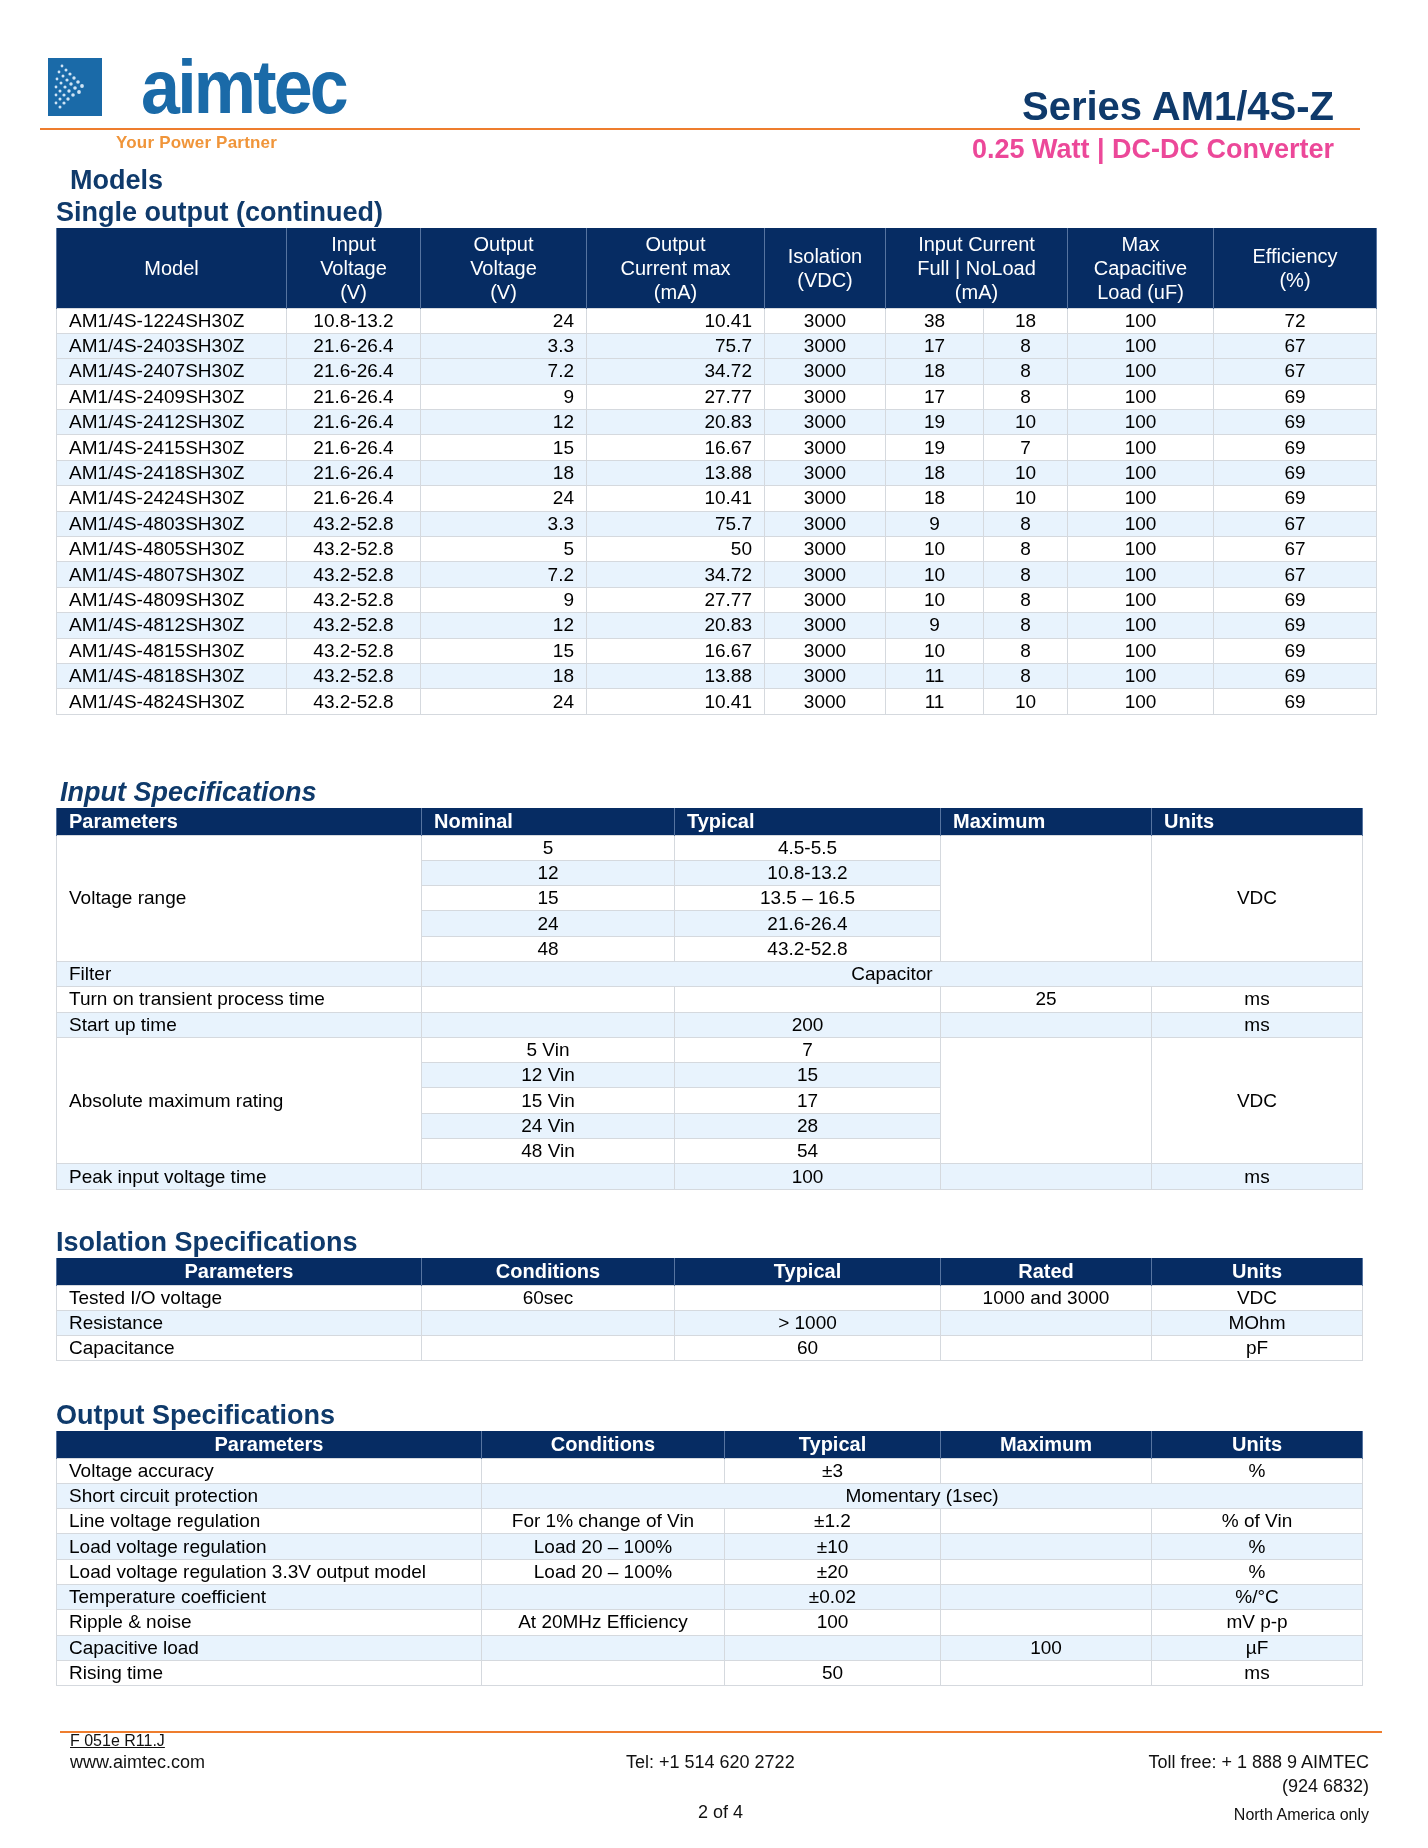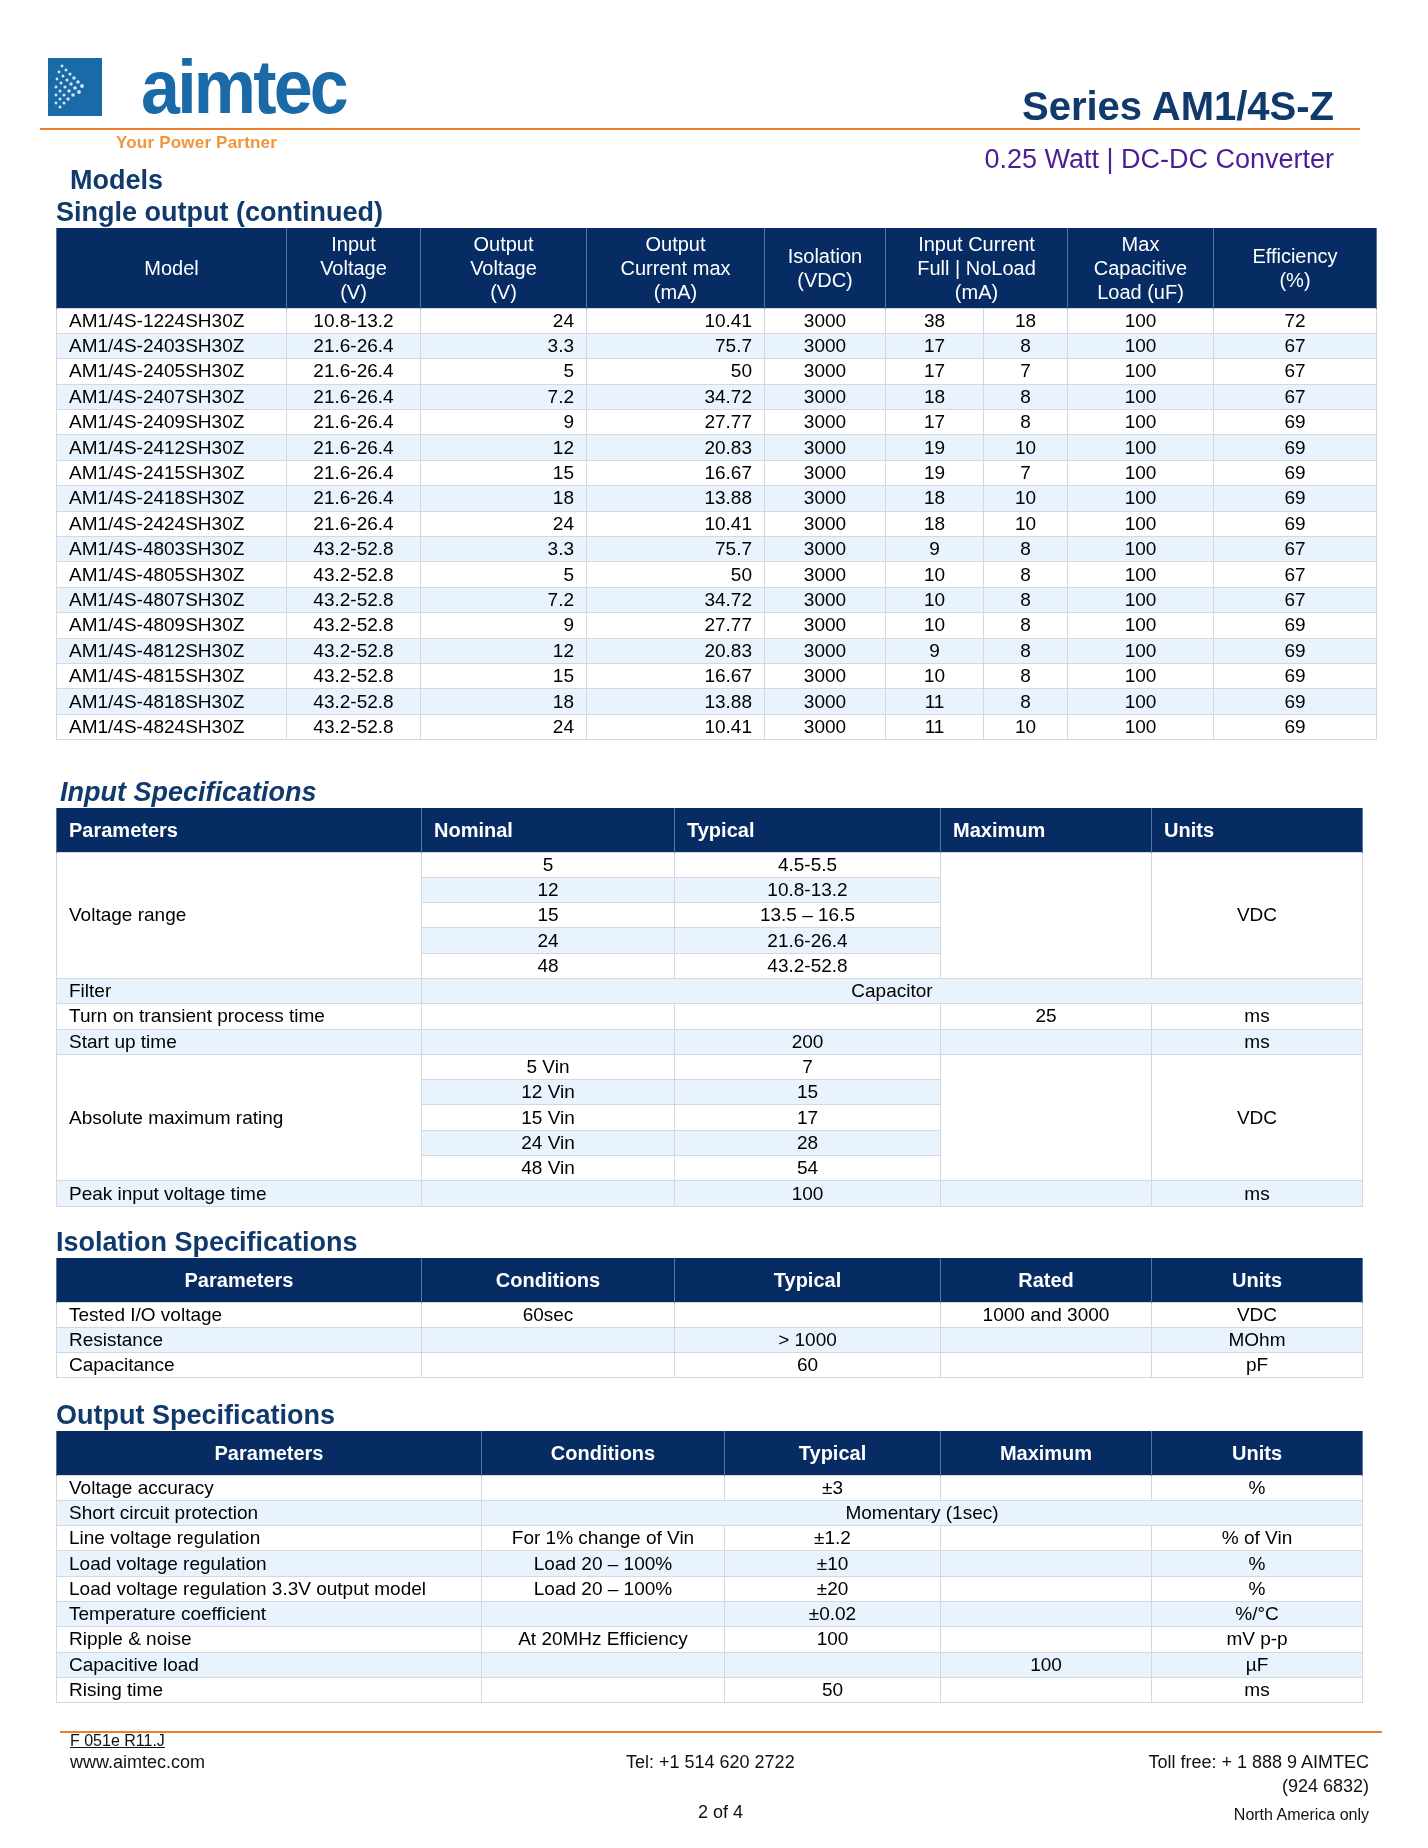--- a/index.html
+++ b/index.html
@@ -7,34 +7,34 @@
   body { position: relative; font-family: "Liberation Sans", sans-serif; color: #000; overflow: hidden; }
 
   
   .logo { position: absolute; left: 48px; top: 58px; display: flex; align-items: flex-end; gap: 29px; }
   .logo-box { width: 54px; height: 58px; background: #1a6aa8; position: relative; overflow: hidden; }
   .logo-box svg { position: absolute; left: 0; top: 0; }
   .logo-text { font-family: "Liberation Sans", sans-serif; font-weight: bold; font-size: 76px; color: #1a6aa8; line-height: 58px; height: 58px; margin-left: 10px; letter-spacing: -3px; transform: scaleX(0.92); transform-origin: left bottom; }
   .tagline { position: absolute; left: 116px; top: 133px; font-weight: bold; font-size: 17px; color: #f0953a; letter-spacing: 0.2px; }
   .header-rule { position: absolute; left: 40px; top: 128px; width: 1320px; height: 2px; background: #ee7d2e; }
   .series-title { position: absolute; right: 94px; top: 84px; font-weight: bold; font-size: 40px; color: #0f3a6b; }
-  .series-sub { position: absolute; right: 94px; top: 134px; font-weight: normal; font-size: 27px; color: #4c1d95; margin-top: 10px; }
+  .series-sub { position: absolute; right: 94px; top: 134px; font-weight: bold; font-size: 27px; color: #ec4899; }
 
   .sec-title { position: absolute; font-weight: bold; color: #0f3a6b; font-size: 27px; }
 
   
   table { position: absolute; border-collapse: collapse; table-layout: fixed; font-size: 19px; }
   th { background: #062c63; color: #fff; font-weight: normal; border-left: 1px solid #5674a0; border-right: 1px solid #5674a0; line-height: 24px; text-align: center; padding: 0 2px; }
   td { border: 1px solid #d5d9de; height: 25.3px; line-height: 24px; padding: 0 12px; white-space: nowrap; }
   tr.alt td { background: #e8f3fd; }
   td.c { text-align: center; }
   td.r { text-align: right; }
   td.l { text-align: left; }
   td.white { background: #fff !important; }
-  .spec th { font-weight: bold; font-size: 20px; height: 44px; }
+  .spec th { font-weight: bold; font-size: 20px; height: 27px; }
   .spec th.left { text-align: left; padding-left: 12px; }
 
   
   #models th { height: 80px; vertical-align: middle; font-size: 20px; }
   #models th .hl { display: block; }
   #models td { height: 25.4px; }
 
   
   .footer-rule { position: absolute; left: 60px; top: 1731px; width: 1322px; height: 2px; background: #ee7d2e; }
   .foot { position: absolute; font-size: 18px; color: #111; }
@@ -154,31 +154,20 @@
         <td class="l">AM1/4S-2403SH30Z</td>
         <td class="c">21.6-26.4</td>
         <td class="r">3.3</td>
         <td class="r">75.7</td>
         <td class="c">3000</td>
         <td class="c">17</td>
         <td class="c">8</td>
         <td class="c">100</td>
         <td class="c">67</td>
       </tr>
-      <tr>
-        <td class="l">AM1/4S-2405SH30Z</td>
-        <td class="c">21.6-26.4</td>
-        <td class="r">5</td>
-        <td class="r">50</td>
-        <td class="c">3000</td>
-        <td class="c">17</td>
-        <td class="c">7</td>
-        <td class="c">100</td>
-        <td class="c">67</td>
-      </tr>
       <tr class="alt">
         <td class="l">AM1/4S-2407SH30Z</td>
         <td class="c">21.6-26.4</td>
         <td class="r">7.2</td>
         <td class="r">34.72</td>
         <td class="c">3000</td>
         <td class="c">18</td>
         <td class="c">8</td>
         <td class="c">100</td>
         <td class="c">67</td>

